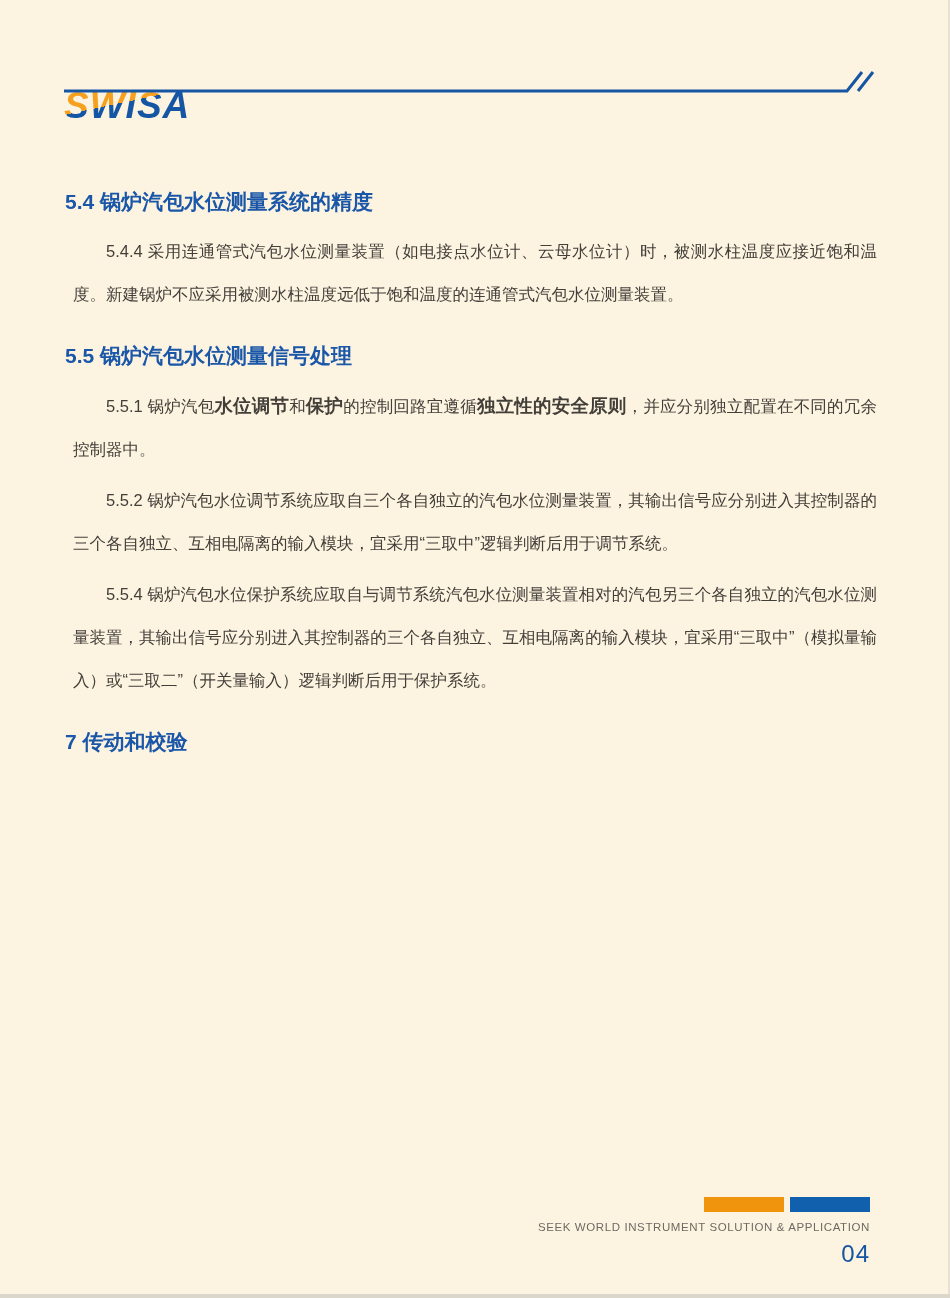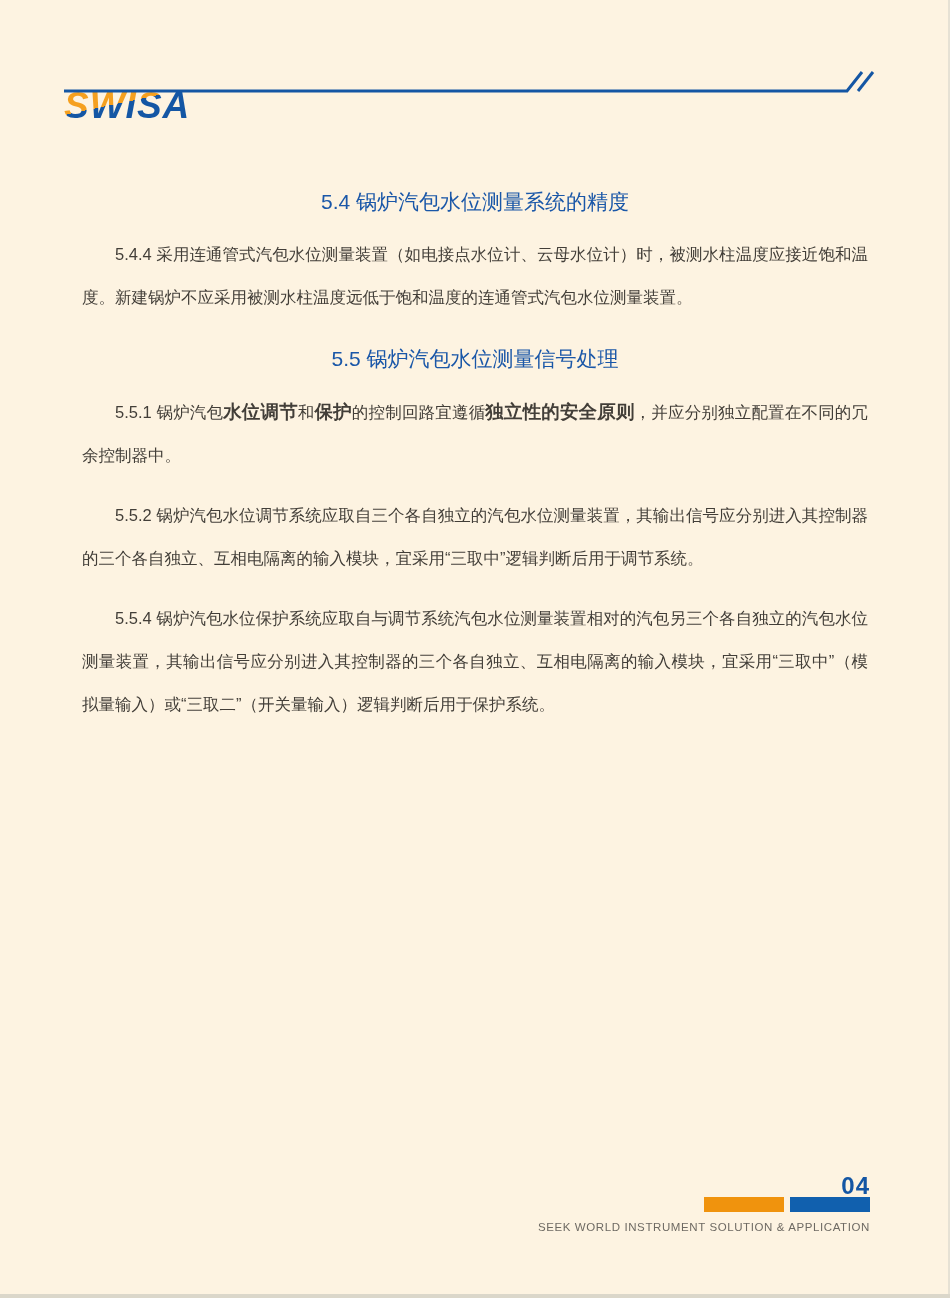--- a/index.html
+++ b/index.html
@@ -31,45 +31,44 @@
   .header-rule{
     position:absolute;left:64px;top:68px;
     width:822px;height:28px;display:block;
   }
   
   .content{
     position:absolute;top:0;left:65px;right:65px;
     padding-top:188px;
   }
   .h-section{
-    font-size:21px;line-height:28px;font-weight:400;
+    font-size:21px;line-height:28px;font-weight:700;
     color:var(--blue);
     margin:26px 0 14px 0;
-    text-align:center;
   }
   .content .h-section:first-child{margin-top:0;}
   .para{
-    margin:17px;
+    margin:8px;
     font-size:16.5px;line-height:43px;
     text-align:justify;
     text-indent:2em;
     color:var(--text);
   }
   .para b{font-size:1.12em;font-weight:700;}
   .h-para{
     margin:18px 0 0 0;
     font-size:20px;line-height:43px;font-weight:700;
     color:var(--blue);
     text-align:justify;
   }
   .h-para + .h-section{margin-top:8px;}
   
   .page-number{
-    position:absolute;top:1172px;right:80px;
-    font-size:24px;font-weight:700;color:var(--brand-blue,#1456a4);
+    position:absolute;top:1240px;right:80px;
+    font-size:24px;font-weight:400;color:var(--brand-blue,#1456a4);
     letter-spacing:1px;
   }
   .footer-bars{
     position:absolute;top:1197px;right:80px;
     display:flex;gap:6px;
   }
   .footer-bars .bar{width:80px;height:15px;}
   .footer-tagline{
     position:absolute;top:1221px;right:80px;
     font-size:11.5px;color:#6e6a63;letter-spacing:0.6px;
@@ -94,20 +93,21 @@
   <path d="M794,23 L809,4" fill="none" stroke="#1456a4" stroke-width="3"></path>
 </svg>
 
 <div class="content">
     <h2 class="h-section">5.4 锅炉汽包水位测量系统的精度</h2>
     <p class="para"><span>5.4.4 采用连通管式汽包水位测量装置（如电接点水位计、云母水位计）时，被测水柱温度应接近饱和温度。新建锅炉不应采用被测水柱温度远低于饱和温度的连通管式汽包水位测量装置。</span></p>
     <h2 class="h-section">5.5 锅炉汽包水位测量信号处理</h2>
     <p class="para"><span>5.5.1 锅炉汽包</span><b>水位调节</b><span>和</span><b>保护</b><span>的控制回路宜遵循</span><b>独立性的安全原则</b><span>，并应分别独立配置在不同的冗余控制器中。</span></p>
     <p class="para"><span>5.5.2 锅炉汽包水位调节系统应取自三个各自独立的汽包水位测量装置，其输出信号应分别进入其控制器的三个各自独立、互相电隔离的输入模块，宜采用“三取中”逻辑判断后用于调节系统。</span></p>
     <p class="para"><span>5.5.4 锅炉汽包水位保护系统应取自与调节系统汽包水位测量装置相对的汽包另三个各自独立的汽包水位测量装置，其输出信号应分别进入其控制器的三个各自独立、互相电隔离的输入模块，宜采用“三取中”（模拟量输入）或“三取二”（开关量输入）逻辑判断后用于保护系统。</span></p>
+    <h2 class="h-section">7 传动和校验</h2>
   </div>
 
 <div class="page-number">04</div>
 <div class="footer-bars">
   <div class="bar bar-orange" style="background: rgb(240, 147, 13);"></div>
   <div class="bar bar-blue" style="background: rgb(17, 96, 174);"></div>
 </div>
 <div class="footer-tagline">SEEK WORLD INSTRUMENT SOLUTION &amp; APPLICATION</div>
 
 <div class="page-edge-right"></div>

